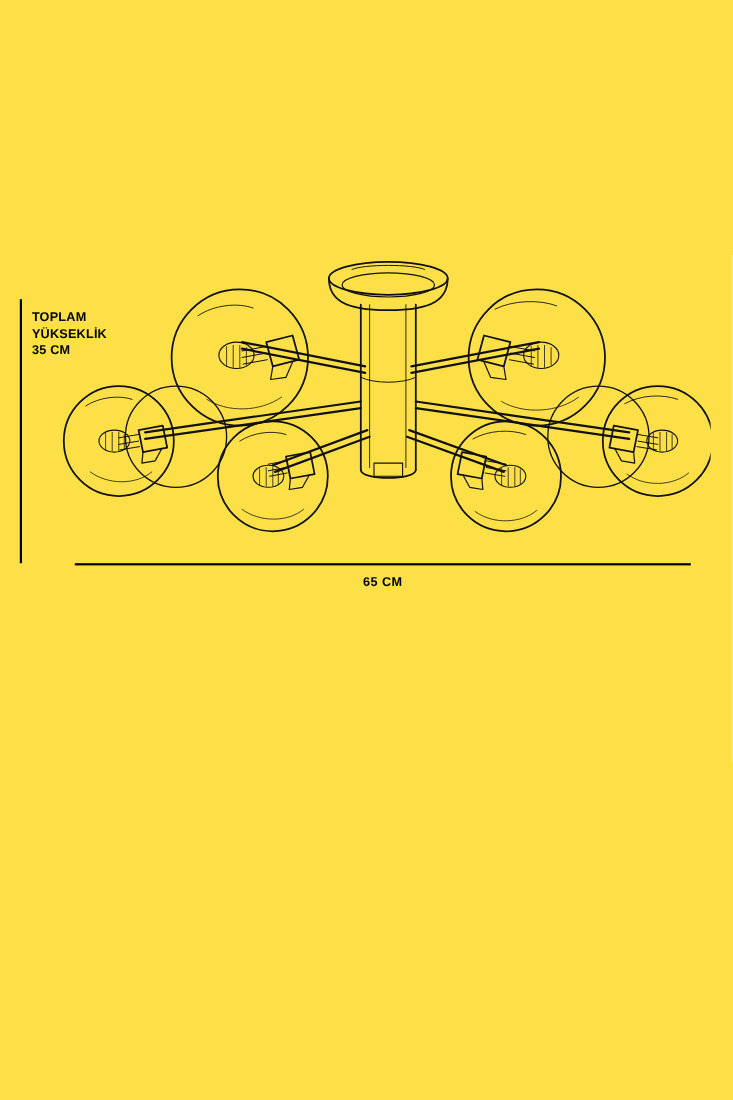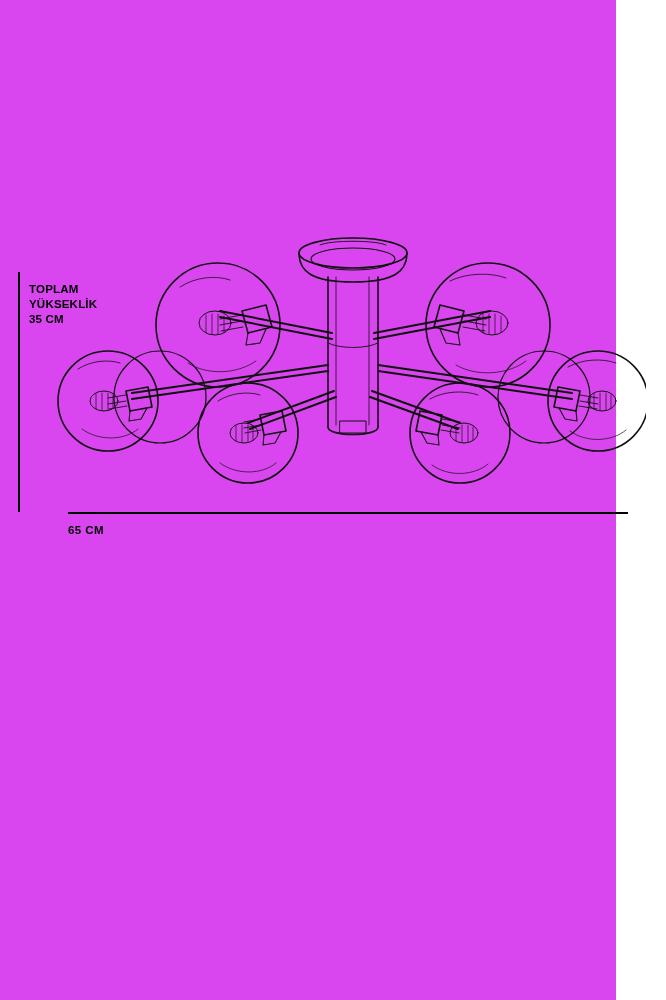--- a/index.html
+++ b/index.html
@@ -11,23 +11,23 @@
     width: 666px;
     height: 1000px;
     font-family: "Liberation Sans", sans-serif;
     color: #000000;
     position: relative;
     overflow: hidden;
   }
   #page {
     position: absolute;
     left: 0; top: 0;
-    width: 616px;
+    width: 666px;
     height: 1000px;
-    background: #d946ef;
+    background: #fde047;
   }
   
   .height-annotation {
     position: absolute;
     left: 18px;
     top: 272px;
     width: 110px;
     height: 240px;
   }
   .height-rule {
@@ -62,20 +62,21 @@
     top: 0px;
     width: 560px;
     height: 2px;
     background: #000000;
   }
   .width-label {
     position: absolute;
     left: 0px;
     top: 12px;
     width: 560px;
+    text-align: center;
     font-size: 11.5px;
     font-weight: bold;
     letter-spacing: 0.4px;
   }
   
   .product-figure {
     position: absolute;
     left: 20px;
     top: 215px;
     width: 626px;

